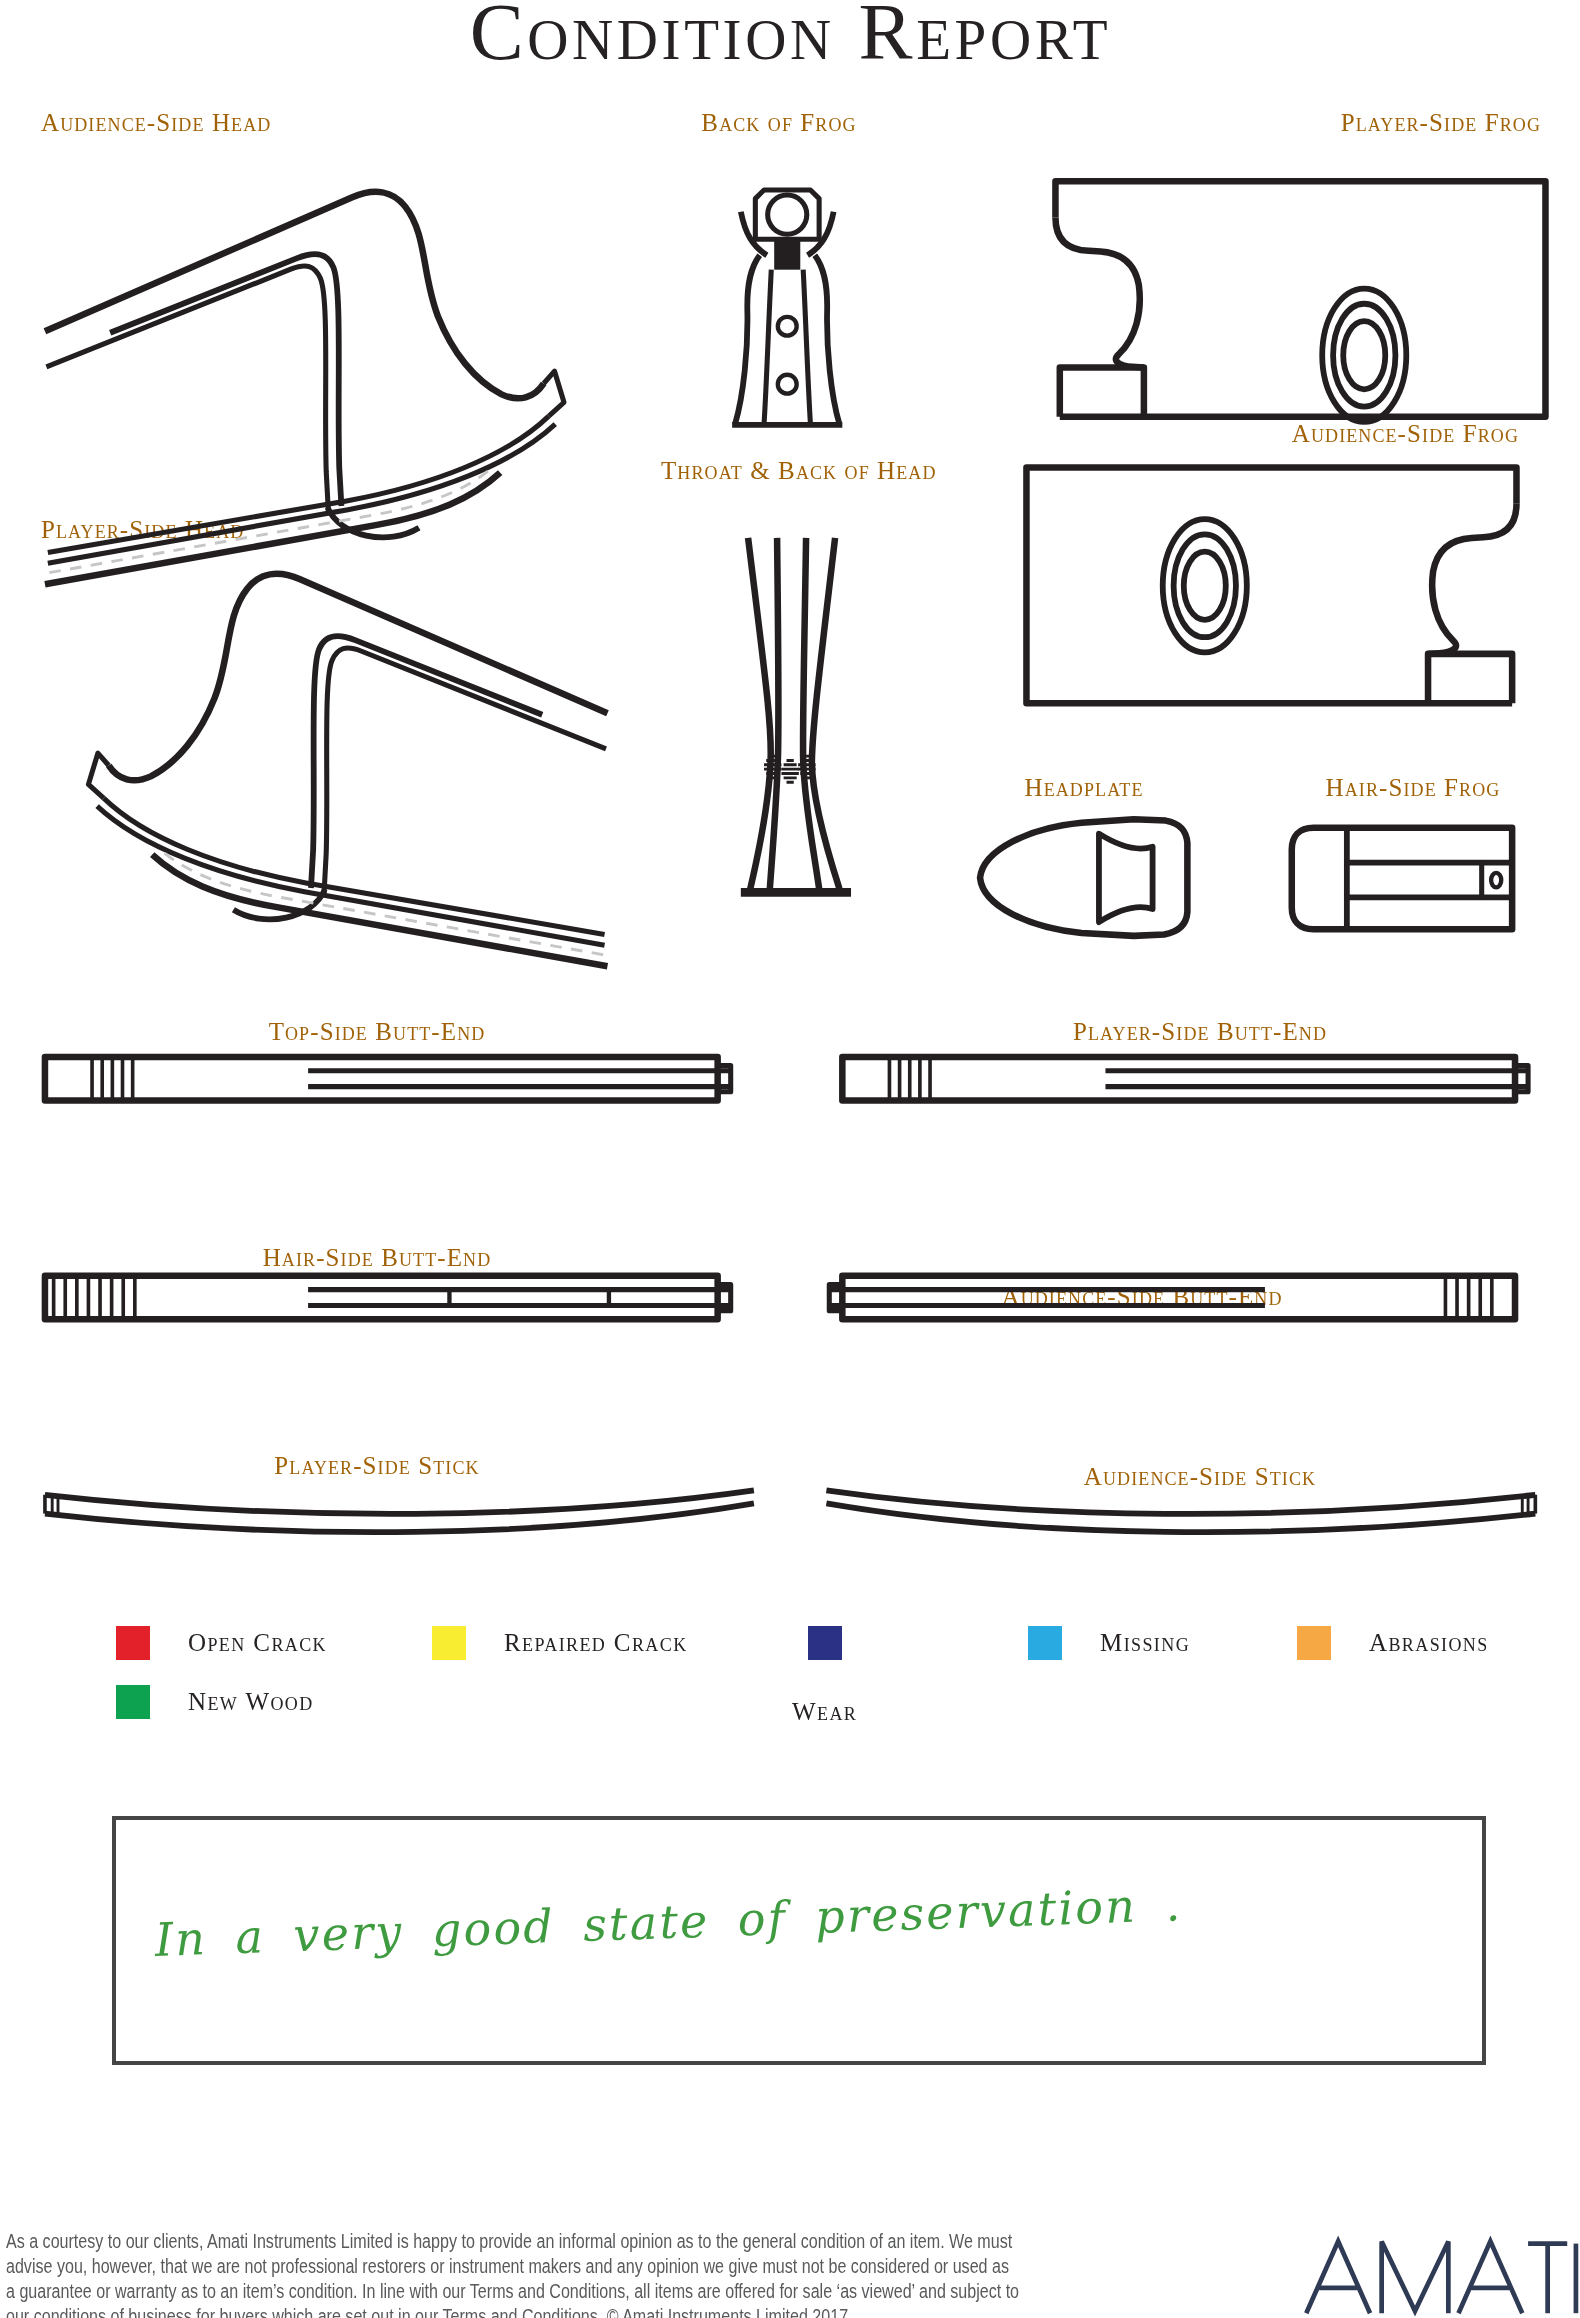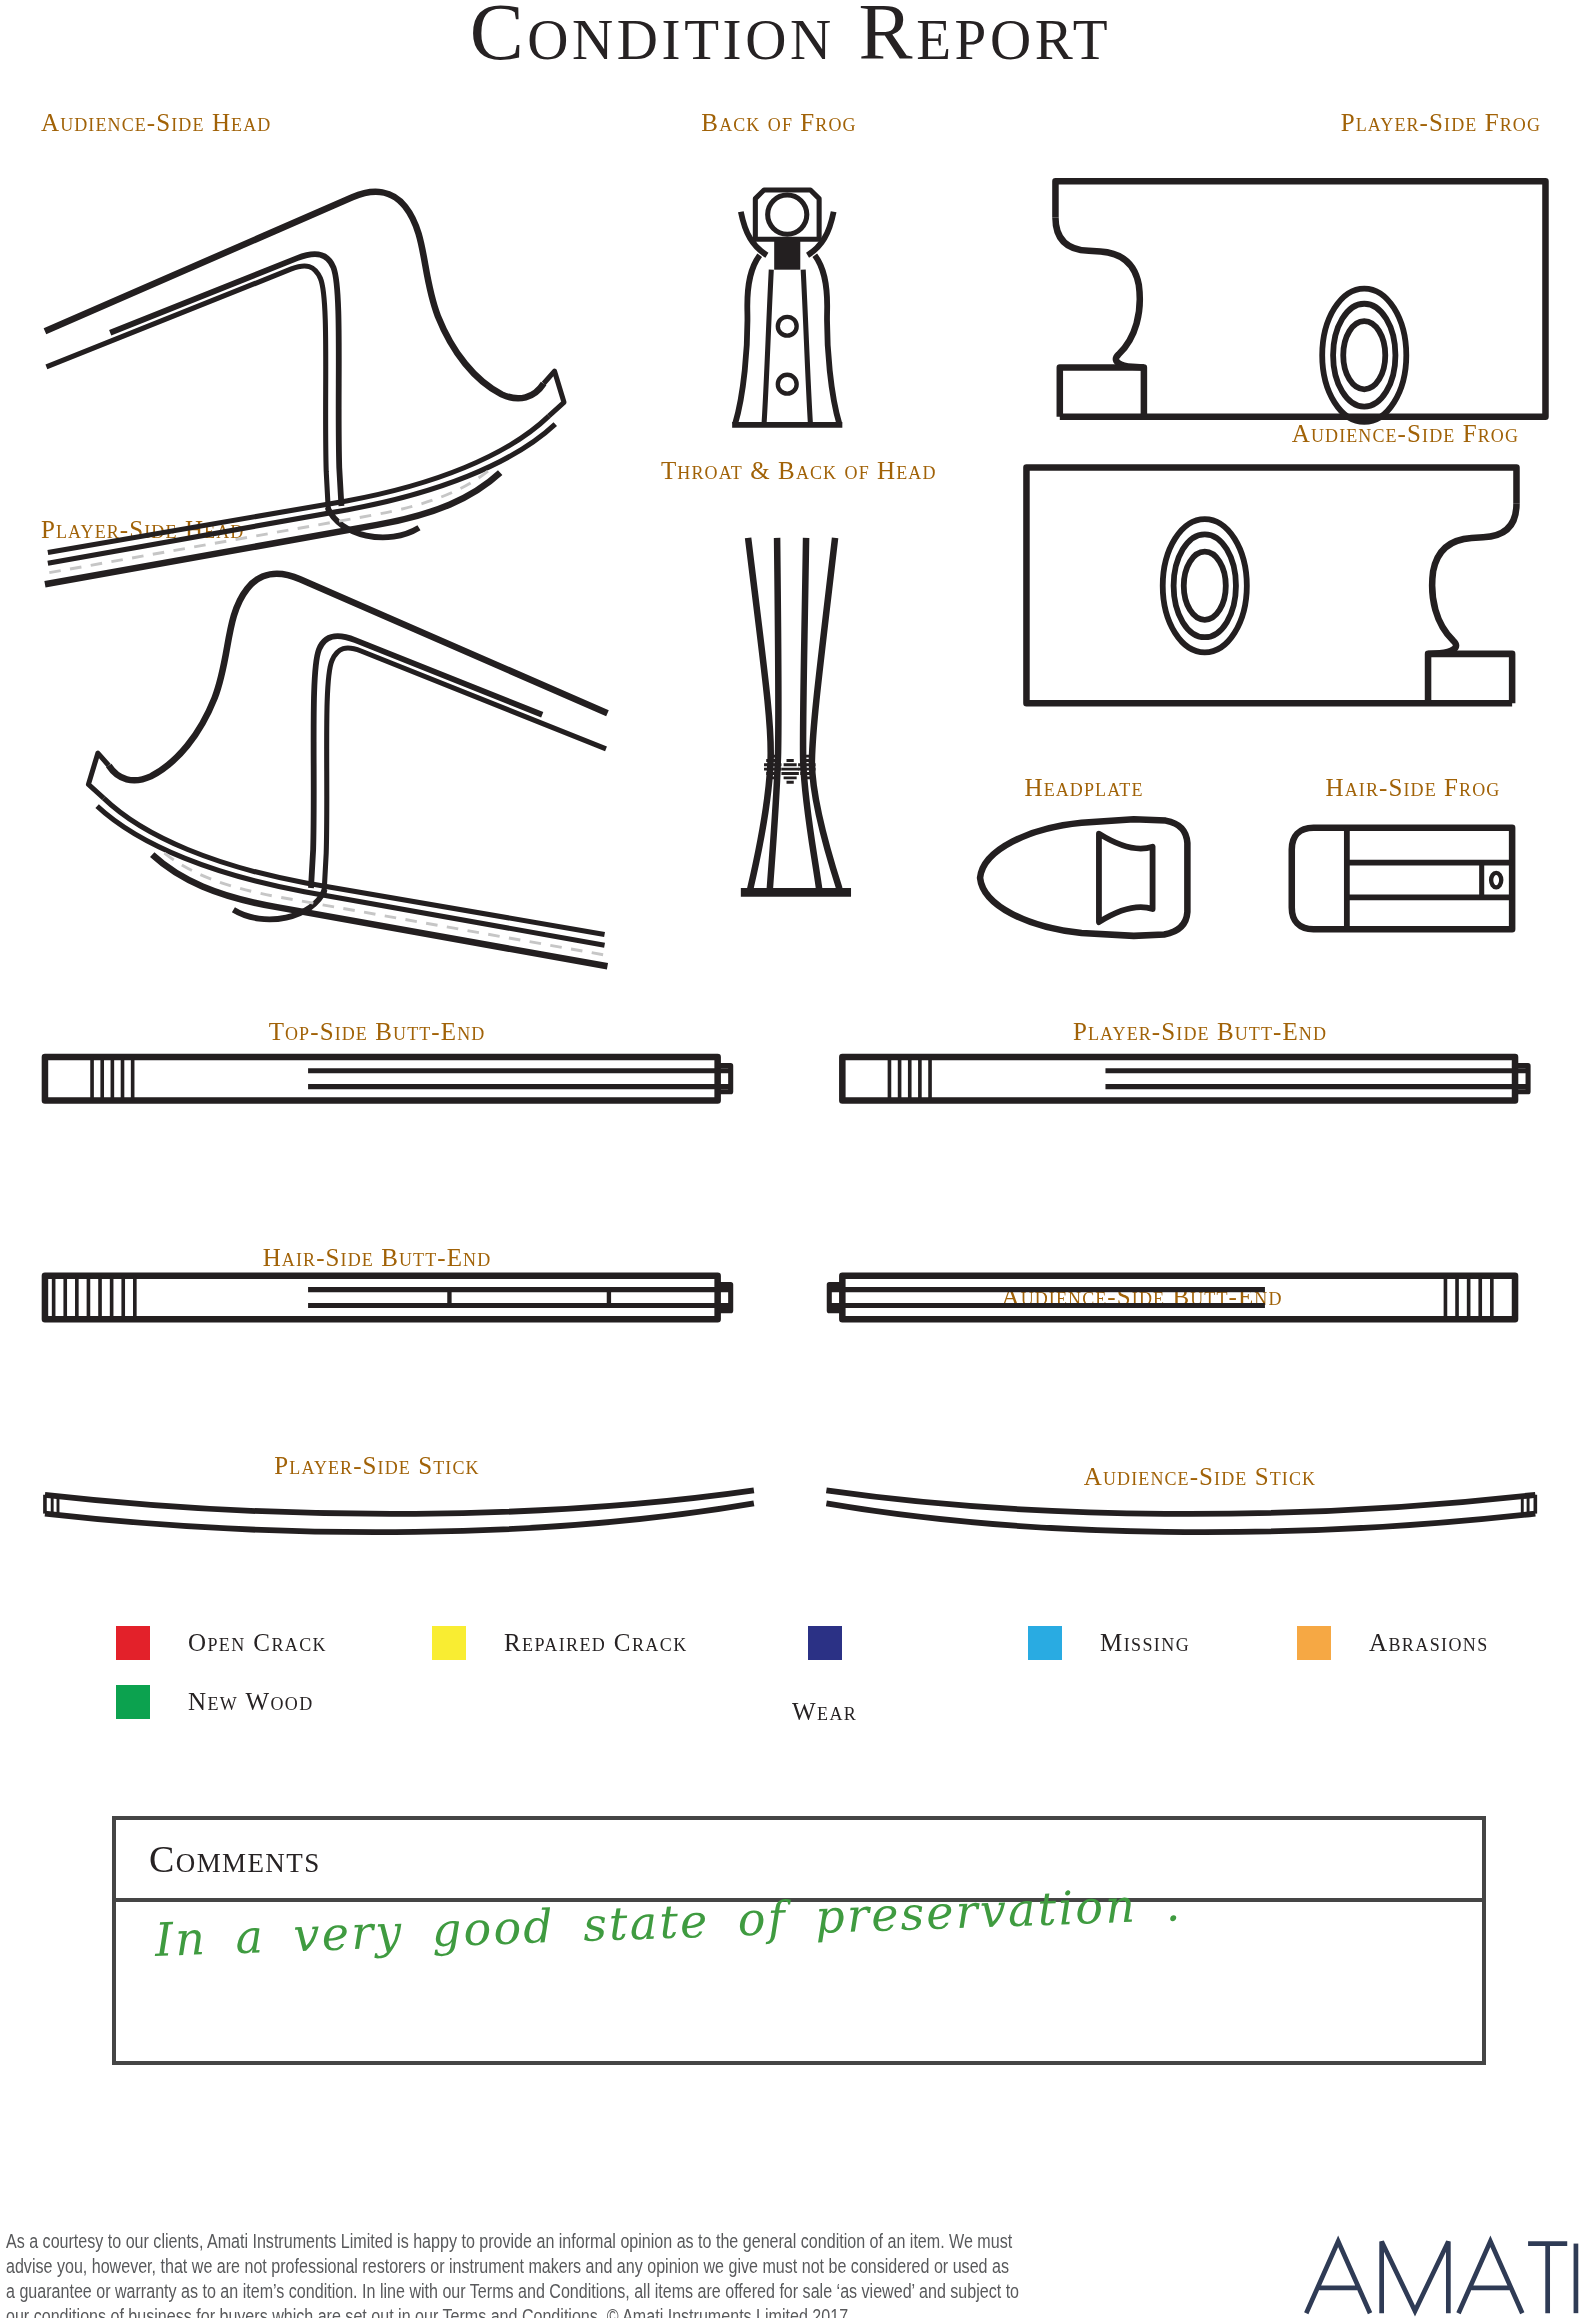--- a/index.html
+++ b/index.html
@@ -217,23 +217,20 @@
 <div class="legend-item" style="left:1297px;top:1626px;">
   <span class="swatch" style="background-color: rgb(246, 168, 68);"></span>
   <span class="legend-label">Abrasions</span>
 </div>
 <div class="legend-item" style="left:116px;top:1685px;">
   <span class="swatch" style="background-color: rgb(12, 162, 79);"></span>
   <span class="legend-label">New Wood</span>
 </div>
 
 <div class="comments">
-  <div class="comments-header">
-    <span class="comments-title">Comments</span>
-  </div>
   <div class="handwriting" style="color: rgb(63, 155, 64);">In a very good state of preservation .</div>
 </div>
 
 <div class="disclaimer">
   <span>As a courtesy to our clients, Amati Instruments Limited is happy to provide an informal opinion as to the general condition of an item. We must</span>
   <span>advise you, however, that we are not professional restorers or instrument makers and any opinion we give must not be considered or used as</span>
   <span>a guarantee or warranty as to an item’s condition. In line with our Terms and Conditions, all items are offered for sale ‘as viewed’ and subject to</span>
   <span>our conditions of business for buyers which are set out in our Terms and Conditions. © Amati Instruments Limited 2017</span>
 </div>
 

